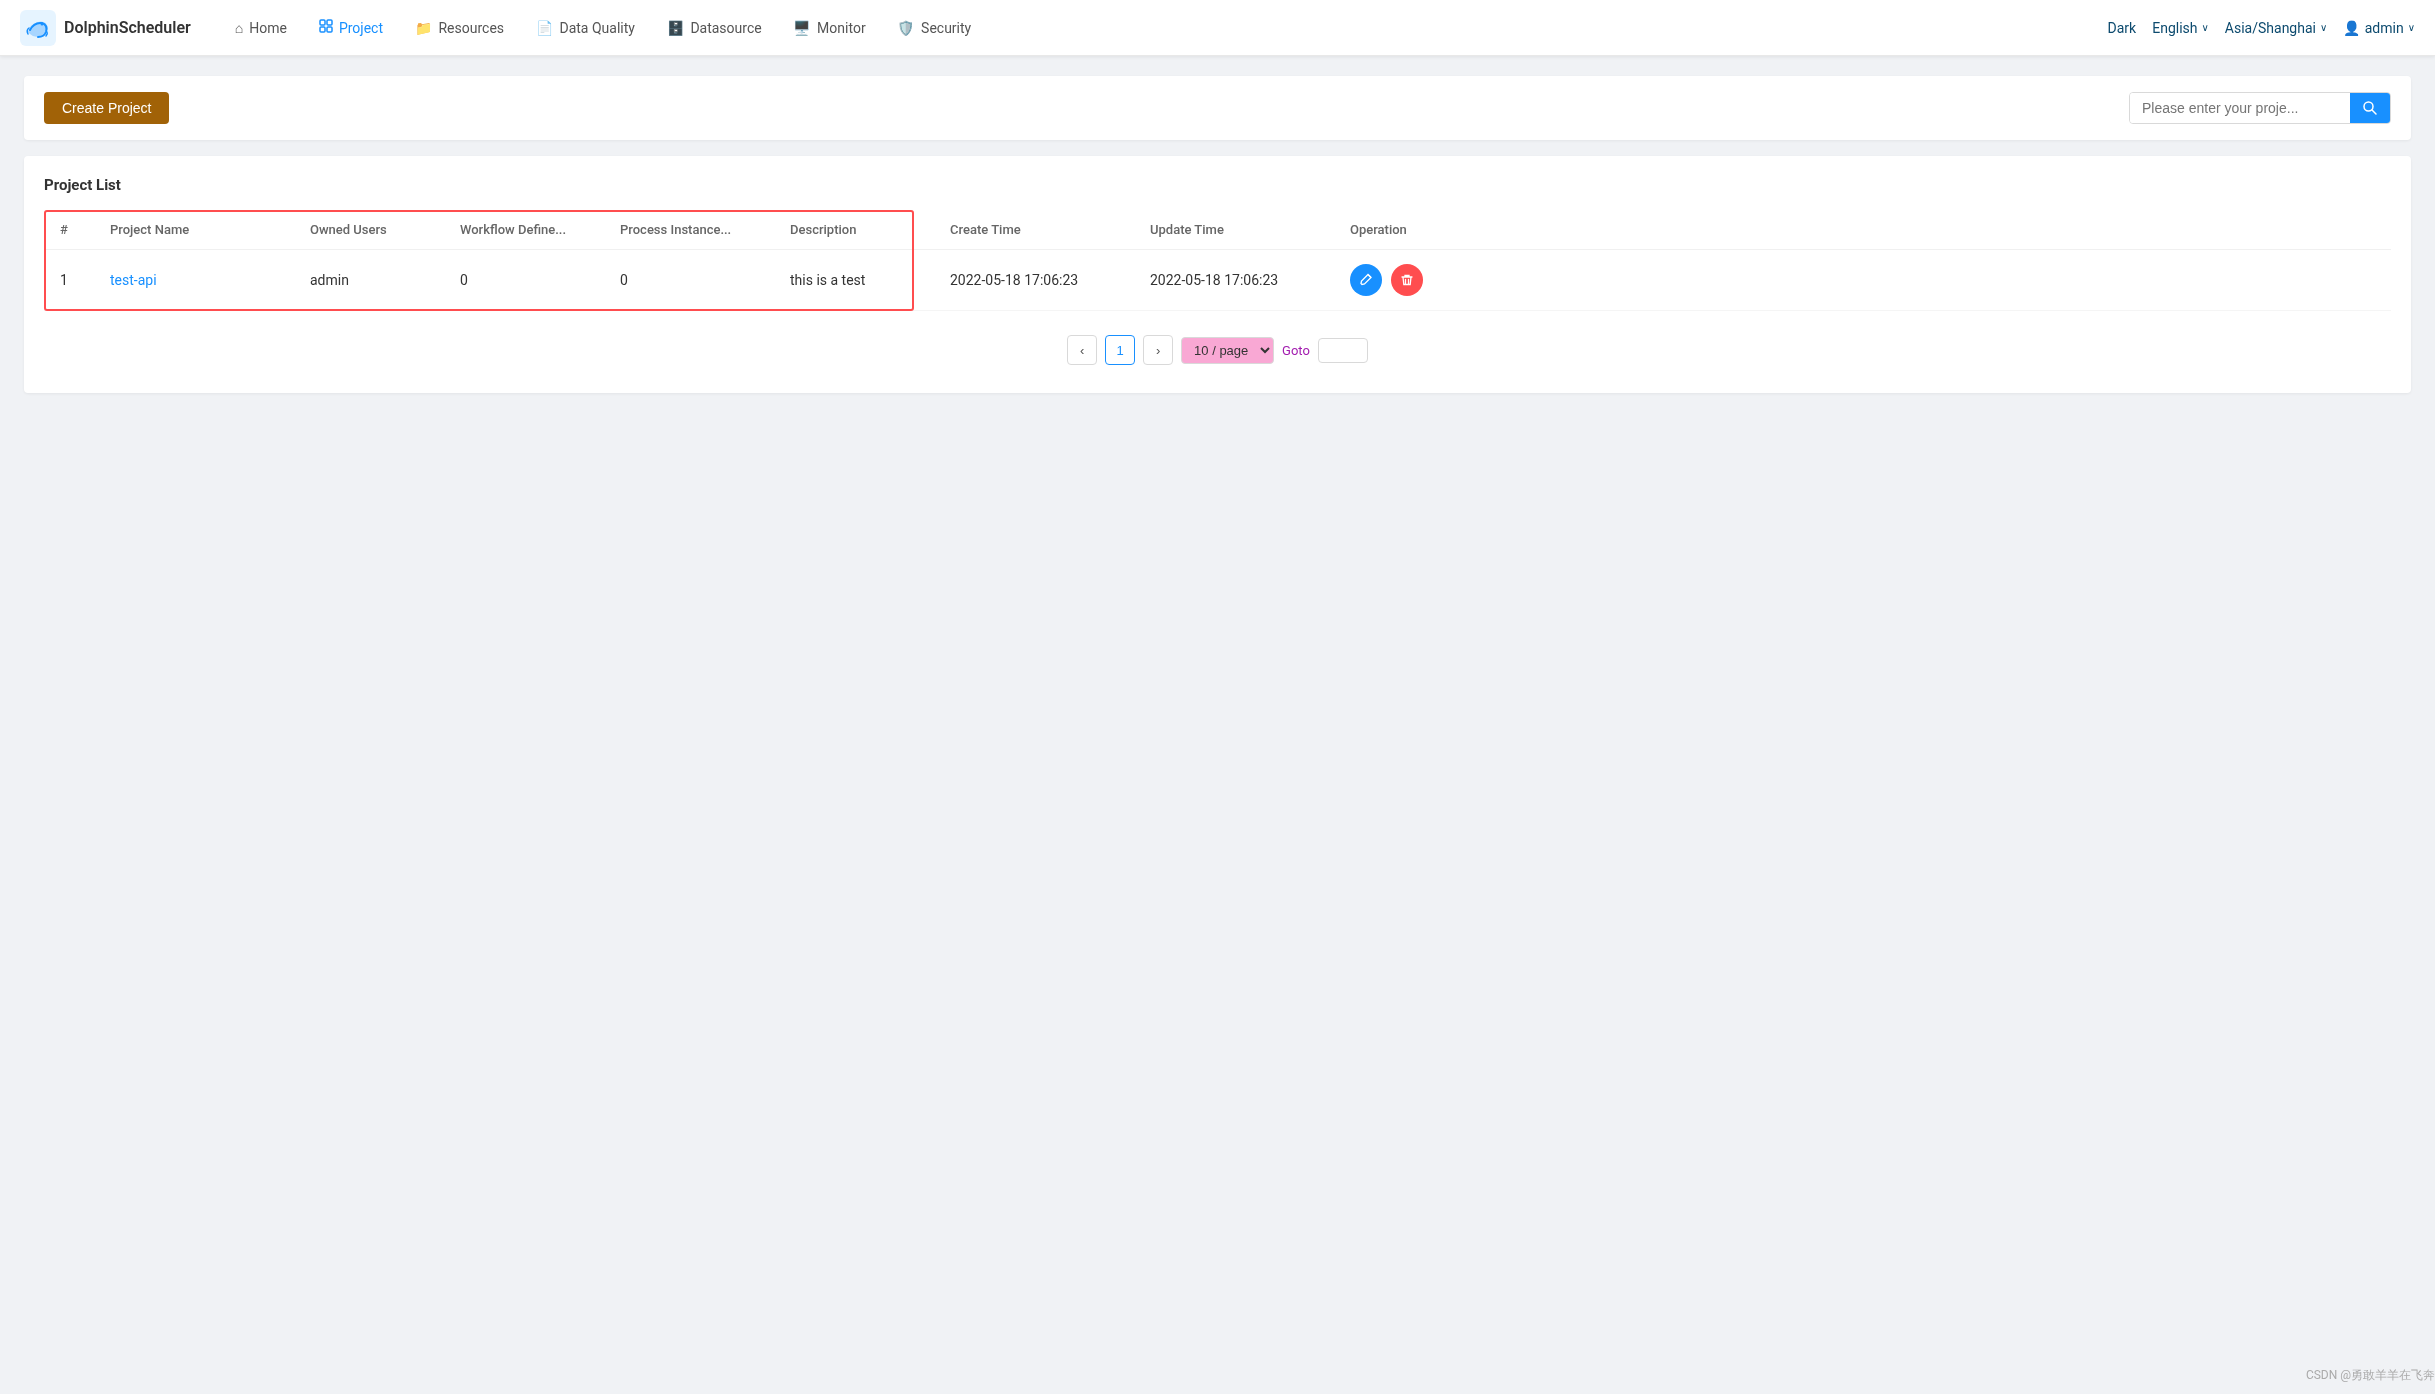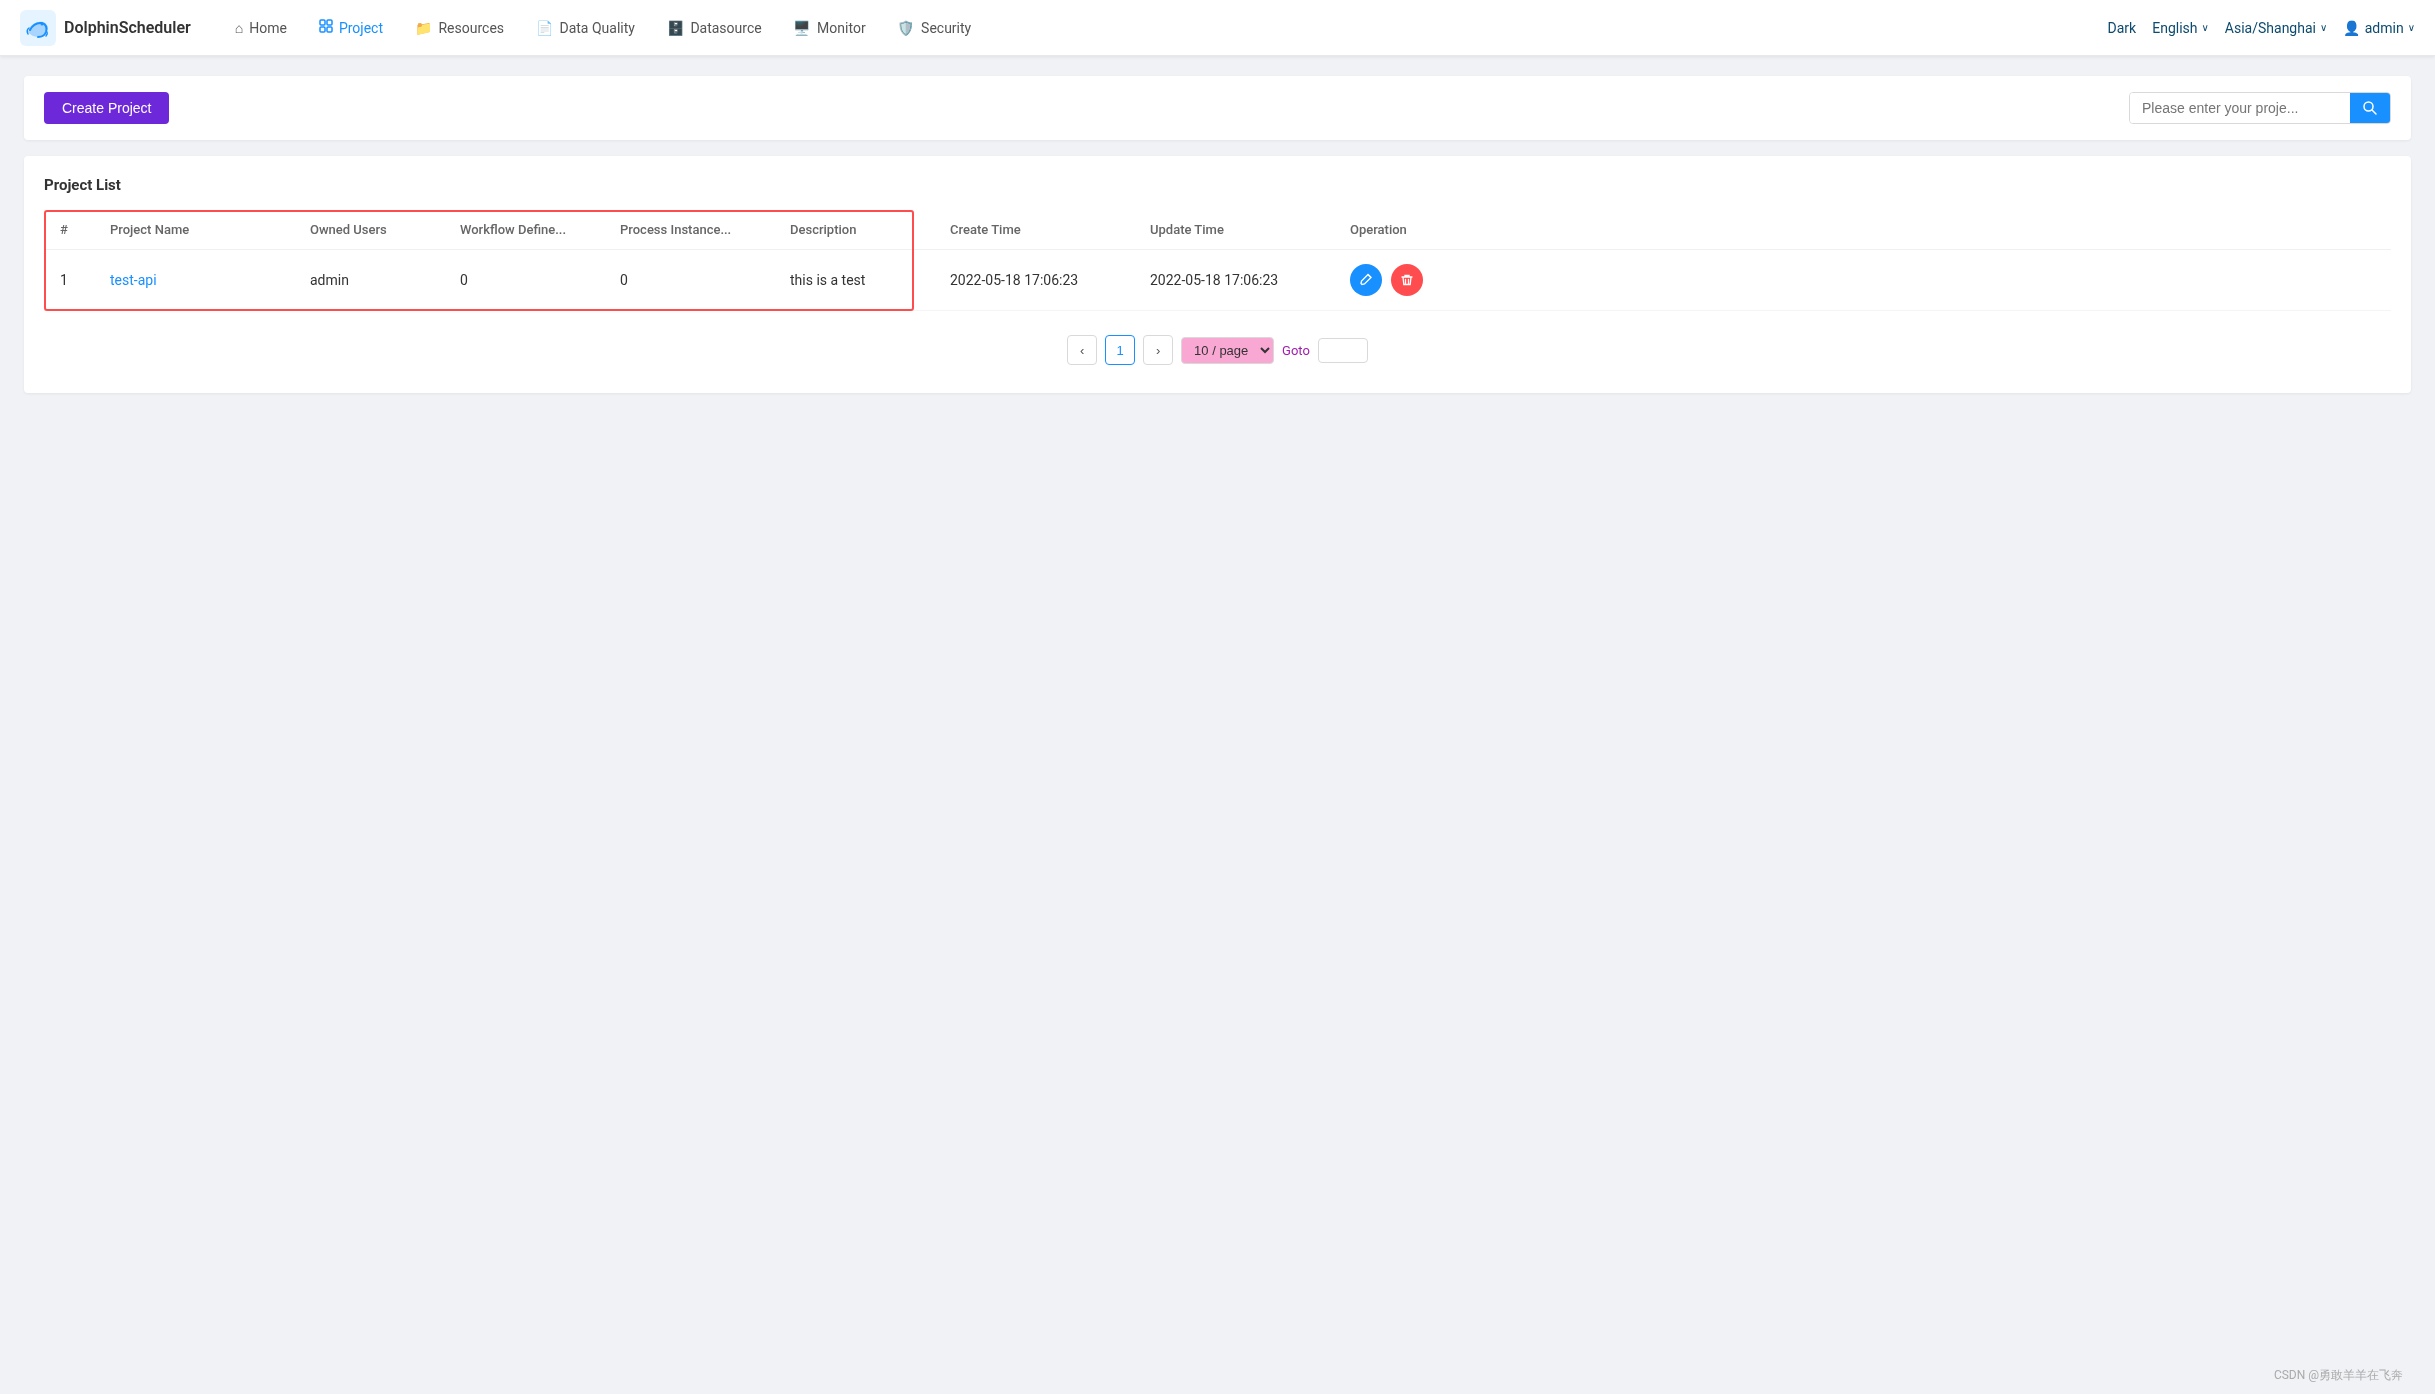--- a/index.html
+++ b/index.html
@@ -77,21 +77,21 @@
       background: #fff;
       padding: 16px 20px;
       border-radius: 4px;
       display: flex;
       align-items: center;
       justify-content: space-between;
       margin-bottom: 16px;
       box-shadow: 0 1px 3px rgba(0,0,0,0.06);
     }
     .btn-create {
-      background: #6d28d9;
+      background: #a16207;
       color: #fff;
       border: none;
       padding: 8px 18px;
       border-radius: 4px;
       font-size: 14px;
       cursor: pointer;
       font-weight: 500;
     }
     .search-box {
       display: flex;
@@ -229,21 +229,21 @@
       border-radius: 4px;
       padding: 4px 8px;
       font-size: 13px;
       outline: none;
     }
 
     
     .footer-credit {
       position: fixed;
       bottom: 10px;
-      right: 32px;
+      right: 0;
       font-size: 12px;
       color: #aaa;
     }
 
     
     .table-wrapper {
       position: relative;
     }
   </style>
 </head>

